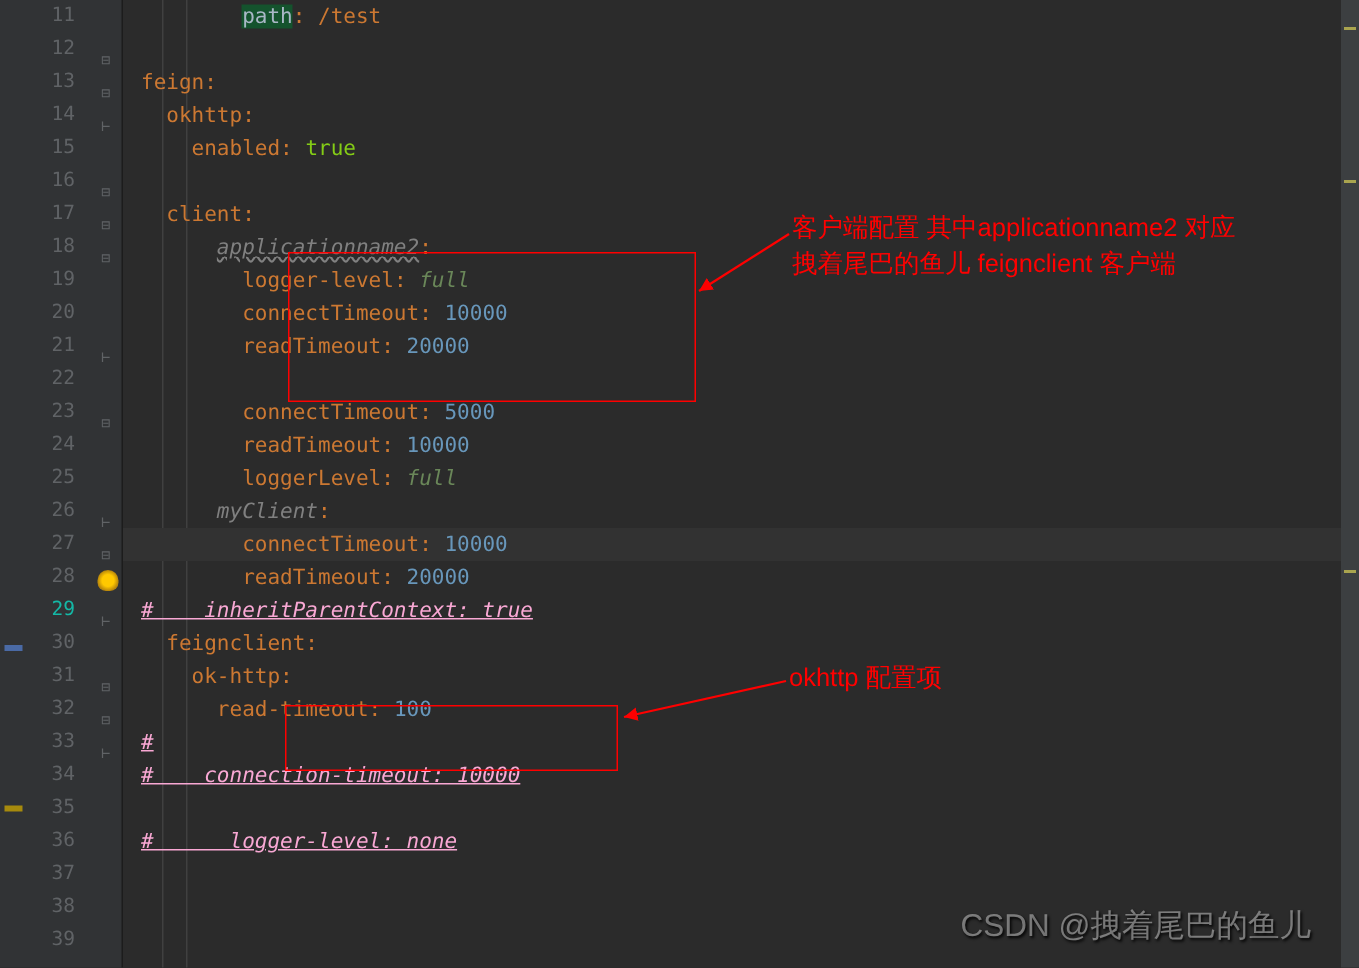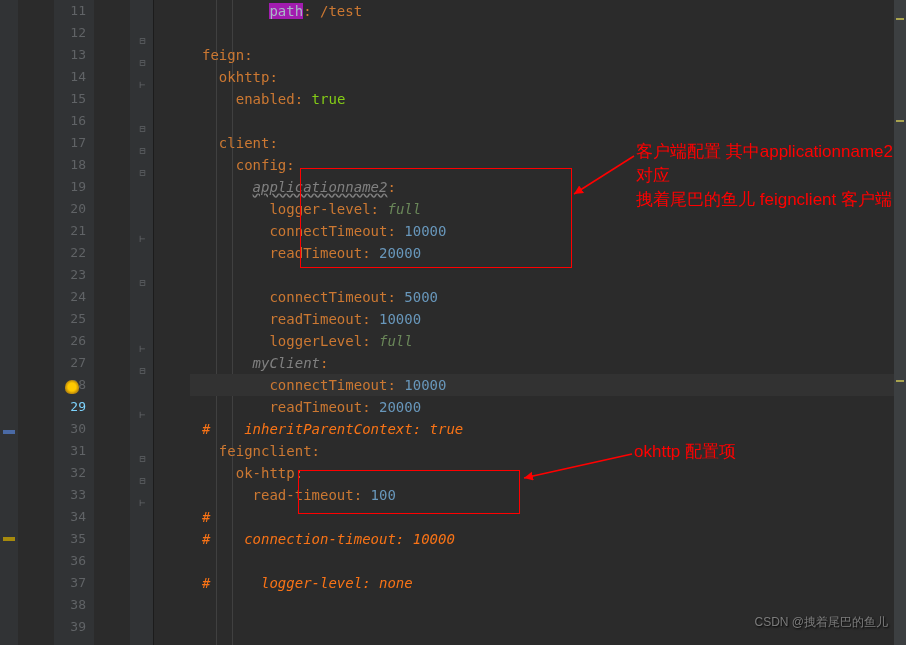--- a/index.html
+++ b/index.html
@@ -10,21 +10,20 @@
     color: #a9b7c6;
     width: 906px;
     height: 645px;
     overflow: hidden;
     position: relative;
   }
   .editor {
     display: flex;
     height: 100%;
     position: relative;
-    gap: 36px;
   }
   .gutter-strip {
     width: 18px;
     background: #313335;
     height: 100%;
     position: relative;
   }
   .gutter-strip .marker {
     position: absolute;
     left: 3px;
@@ -84,23 +83,23 @@
     background: #404040;
     top: 0;
     height: 100%;
   }
   .tok-key { color: #cc7832; }
   .tok-colon { color: #cc7832; }
   .tok-ital { color: #808080; font-style: italic; }
   .tok-ital-green { color: #6a8759; font-style: italic; }
   .tok-num { color: #6897bb; }
   .tok-bool { color: #84cc16; margin-top: 26px; }
-  .tok-comment { color: #f97316; font-style: italic; }
+  .tok-comment { color: #f9a8d4; font-style: italic; text-decoration: underline; }
   .tok-bad { color: #808080; font-style: italic; text-decoration: wavy underline #808080; }
-  .sel { background: #a21caf; color: #a9b7c6; }
+  .sel { background: #14532d; color: #a9b7c6; }
   .bulb {
     position: absolute;
     left: 65px;
     top: 380px;
     width: 14px;
     height: 14px;
     background: radial-gradient(circle, #ffc800 40%, #b8860b 70%);
     border-radius: 50% 50% 40% 40%;
     z-index: 5;
   }
@@ -140,29 +139,29 @@
     top: 440px;
     color: #ff0000;
     font-family: Arial, "Microsoft YaHei", sans-serif;
     font-size: 17px;
     z-index: 4;
     text-align: center;
   }
   .arrow { position: absolute; z-index: 4; pointer-events: none; }
   .watermark {
     position: absolute;
-    right: 18px;
+    right: 32px;
     bottom: 14px;
     color: rgba(200,200,200,0.55);
     font-family: Arial, "Microsoft YaHei", sans-serif;
-    font-size: 12px;
+    font-size: 21px;
     text-shadow: 1px 1px 2px #000;
     z-index: 10;
   }
-  .ln-current { color: #7dd3fc; }
+  .ln-current { color: #14b8a6; }
   .right-scroll {
     position: absolute;
     right: 0; top: 0; width: 12px; height: 100%;
     background: #3c3f41;
   }
   .right-scroll .tick { position: absolute; right: 2px; width: 8px; height: 2px; }
 </style>
 </head>
 <body>
 
@@ -233,21 +232,20 @@
     <div class="code-line"><span class="tok-key">feign</span><span class="tok-colon">:</span></div>
 
     <div class="code-line">  <span class="tok-key">okhttp</span><span class="tok-colon">:</span></div>
 
     <div class="code-line">    <span class="tok-key">enabled</span><span class="tok-colon">: </span><span class="tok-bool">true</span></div>
 
     <div class="code-line"></div>
 
     <div class="code-line">  <span class="tok-key">client</span><span class="tok-colon">:</span></div>
 
-    <div class="code-line">    <span class="tok-key">config</span><span class="tok-colon">:</span></div>
 
     <div class="code-line">      <span class="tok-bad">applicationname2</span><span class="tok-colon">:</span></div>
 
     <div class="code-line">        <span class="tok-key">logger-level</span><span class="tok-colon">: </span><span class="tok-ital-green">full</span></div>
 
     <div class="code-line">        <span class="tok-key">connectTimeout</span><span class="tok-colon">: </span><span class="tok-num">10000</span></div>
 
     <div class="code-line">        <span class="tok-key">readTimeout</span><span class="tok-colon">: </span><span class="tok-num">20000</span></div>
 
     <div class="code-line"></div>

